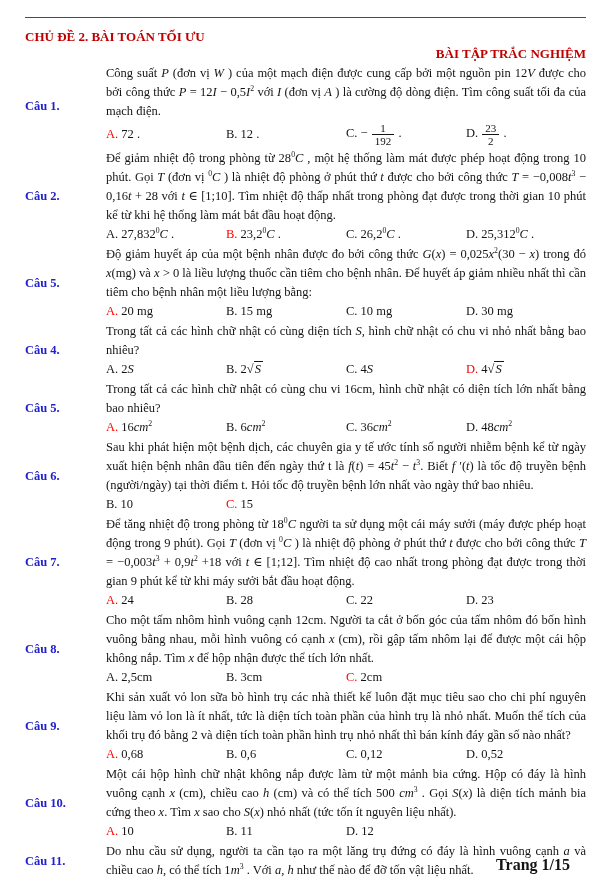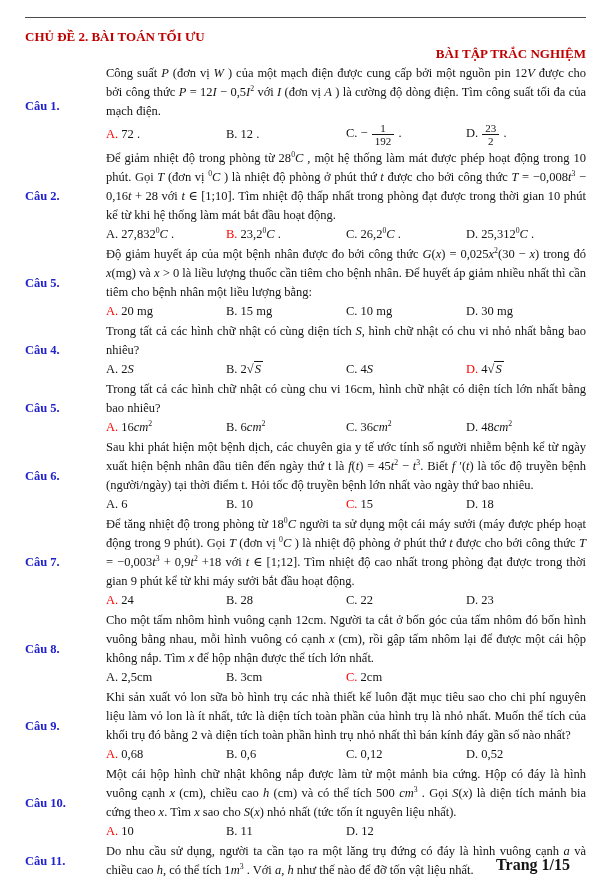--- a/index.html
+++ b/index.html
@@ -164,24 +164,22 @@
             <span class="opt"><span class="opt-letter">D.</span> <span><span>48</span><span class="it">cm</span><span class="sup">2</span></span></span>
           </div>
     </div>
   </div>
 
   <div class="question">
     <div class="q-label">Câu 6.</div>
     <div class="q-content">
       <div class="q-body"><span>Sau khi phát hiện một bệnh dịch, các chuyên gia y tế ước tính số người nhiễm bệnh kể từ ngày xuất hiện bệnh nhân đầu tiên đến ngày thứ t là </span><span class="it">f</span><span>(</span><span class="it">t</span><span>) = 45</span><span class="it">t</span><span class="sup">2</span><span> − </span><span class="it">t</span><span class="sup">3</span><span>. Biết </span><span class="it">f</span><span> ′</span><span>(</span><span class="it">t</span><span>)  là tốc độ truyền bệnh (người/ngày) tại thời điểm t. Hỏi tốc độ truyền bệnh lớn nhất vào ngày thứ bao nhiêu.</span></div>
       <div class="q-options">
-            <span class="opt"><span class="opt-letter">A.</span> <span><span>6</span></span></span>
             <span class="opt"><span class="opt-letter">B.</span> <span><span>10</span></span></span>
             <span class="opt"><span class="opt-letter correct">C.</span> <span><span>15</span></span></span>
-            <span class="opt"><span class="opt-letter">D.</span> <span><span>18</span></span></span>
           </div>
     </div>
   </div>
 
   <div class="question">
     <div class="q-label">Câu 7.</div>
     <div class="q-content">
       <div class="q-body"><span>Để tăng nhiệt độ trong phòng từ 18</span><span class="sup">0</span><span class="it">C</span><span> người ta sử dụng một cái máy sưởi (máy được phép hoạt động trong 9 phút). Gọi </span><span class="it">T</span><span> (đơn vị </span><span class="sup">0</span><span class="it">C</span><span> ) là nhiệt độ phòng ở phút thứ </span><span class="it">t</span><span> được cho bởi công thức </span><span class="it">T</span><span> = −0,003</span><span class="it">t</span><span class="sup">3</span><span> + 0,9</span><span class="it">t</span><span class="sup">2</span><span> +18 với </span><span class="it">t</span><span> ∈ [1;12]. Tìm nhiệt độ cao nhất trong phòng đạt được trong thời gian 9 phút kể từ khi máy sưởi bắt đầu hoạt động.</span></div>
       <div class="q-options">
             <span class="opt"><span class="opt-letter correct">A.</span> <span><span>24</span></span></span>

